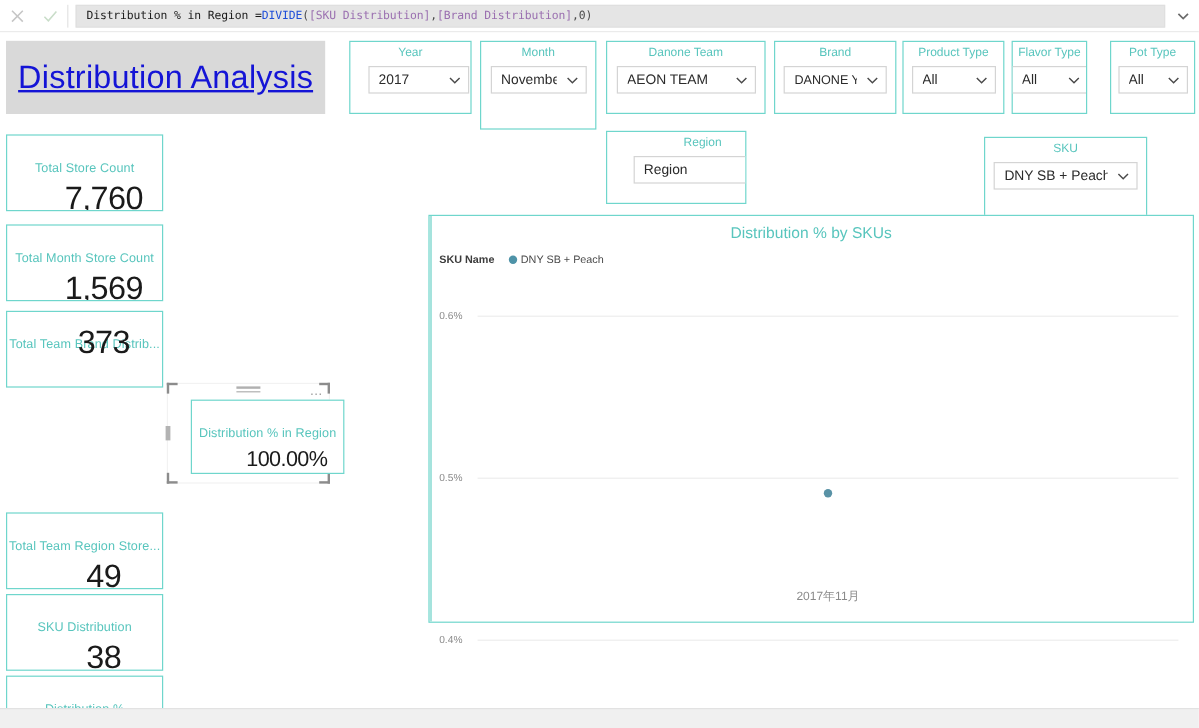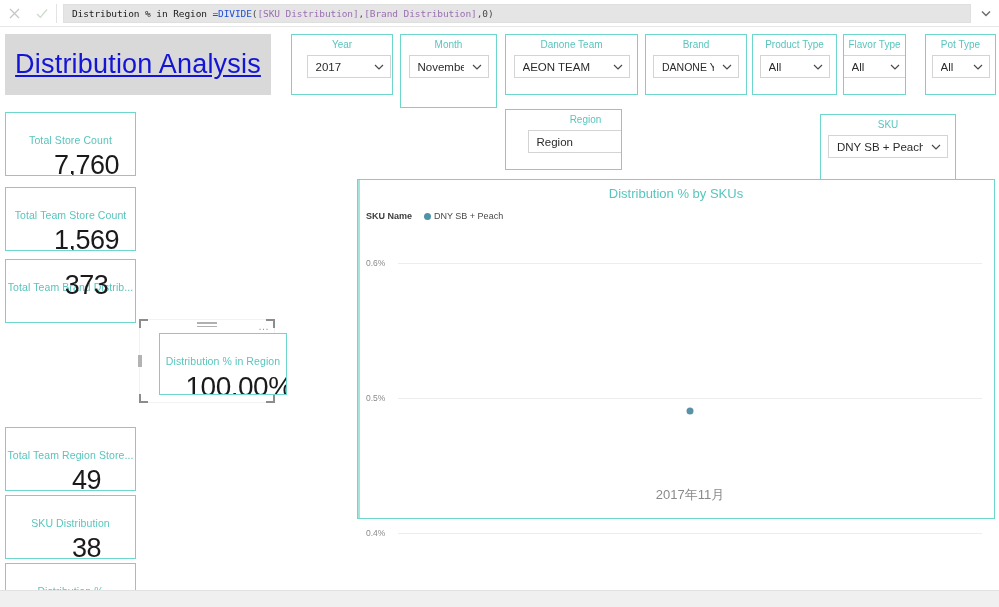--- a/index.html
+++ b/index.html
@@ -186,21 +186,21 @@
     position: absolute; left: -8px; top: -48px;
     width: 2px; bottom: -8px; background: #a5e3dd;
   }
   .datapoint {
     position: absolute; width: 7px; height: 7px;
     border-radius: 50%; background: #5992a6;
     transform: translate(-50%, -50%);
   }
   .x-label {
     position: absolute; bottom: 6px;
-    font-size: 13px; color: #8a8a8a;
+    font-size: 10px; color: #8a8a8a;
     transform: translateX(-50%);
   }
 
   
   .hscroll {
     position: absolute; left: 0; top: 590px;
     width: 999px; height: 17px;
     background: #f0f0f0; border-top: 1px solid #e2e2e2;
   }
   .hscroll-thumb {
@@ -246,21 +246,21 @@
   <div class="report-title">
     <span>Distribution Analysis</span>
   </div>
 
   <div class="kpi" style="left:5px; top:85px; width:131px; height:64px;">
     <div class="kpi-label">Total Store Count</div>
     <div class="kpi-value">7,760</div>
   </div>
 
   <div class="kpi" style="left:5px; top:160px; width:131px; height:64px;">
-    <div class="kpi-label">Total Team Store Count</div>
+    <div class="kpi-label">Total Month Store Count</div>
     <div class="kpi-value">1,569</div>
   </div>
 
   <div class="kpi" style="left:5px; top:232px; width:131px; height:64px;">
     <div class="kpi-label">Total Team Brand Distrib...</div>
     <div class="kpi-value"></div>
     <div class="kpi-value" style="margin-top:-27px;">373</div>
   </div>
 
   <div class="kpi kpi-blank" style="left:5px; top:325px; width:131px; height:68px;"></div>
@@ -288,21 +288,21 @@
     <div class="handle h-ml"></div>
     <div class="handle h-mr"></div>
     <div class="drag-grip">
       <i></i>
         <i></i>
     </div>
     <div class="more-dots">…</div>
   </div>
   <div class="kpi kpi-selected" style="left:159px; top:306px; width:128px; height:62px;">
     <div class="kpi-label">Distribution % in Region</div>
-    <div class="kpi-value" style="font-size:28px;">100.00%</div>
+    <div class="kpi-value" style="font-size:18px;">100.00%</div>
   </div>
 
   <div class="slicer" style="left:291px; top:7px; width:102px; height:61px;">
     <div class="slicer-label">Year</div>
     <div class="slicer-box" style="width:84px;margin-left:13px;">
       <span class="slicer-value">2017</span>
       <span class="chev">
         <svg width="10" height="6" viewBox="0 0 10 6">
             <path d="M1 1 L5 5 L9 1" stroke="#4a4a4a" stroke-width="1.2" fill="none"></path>
           </svg>

